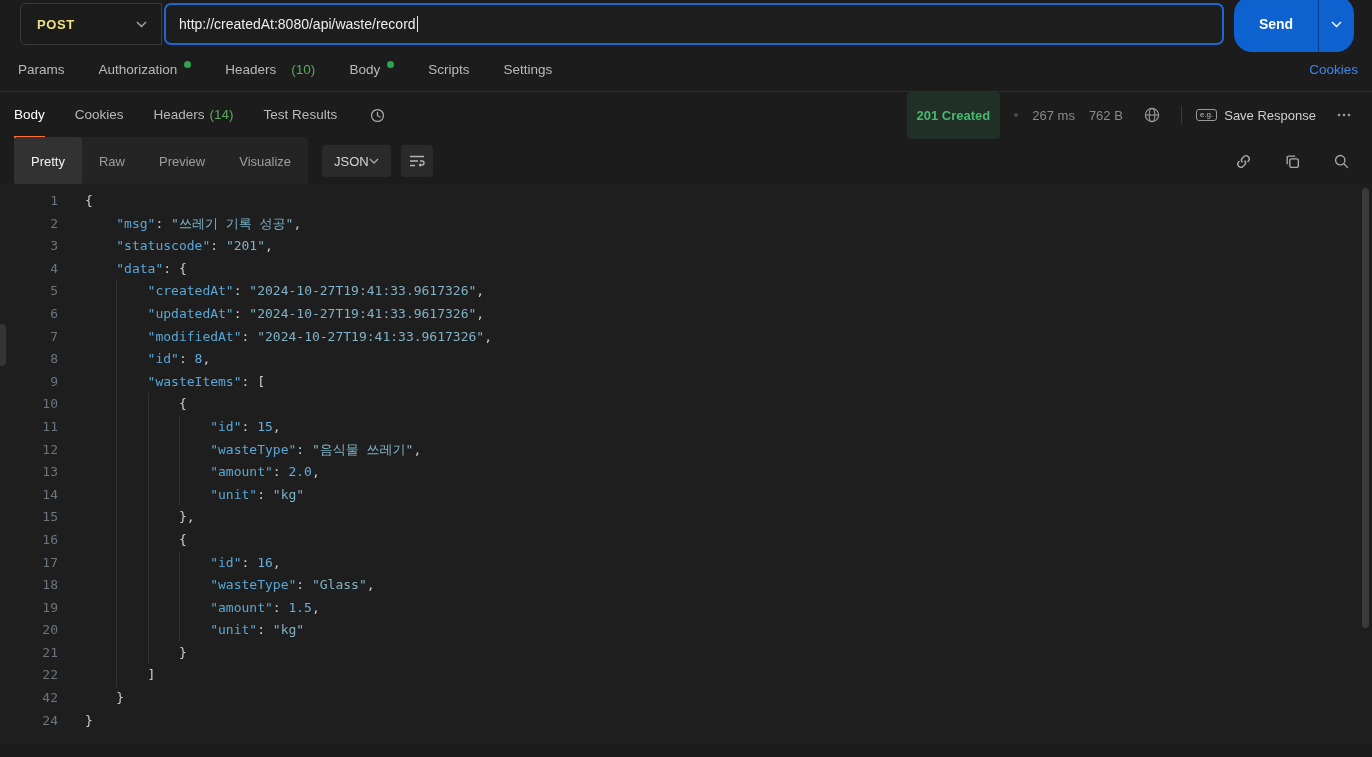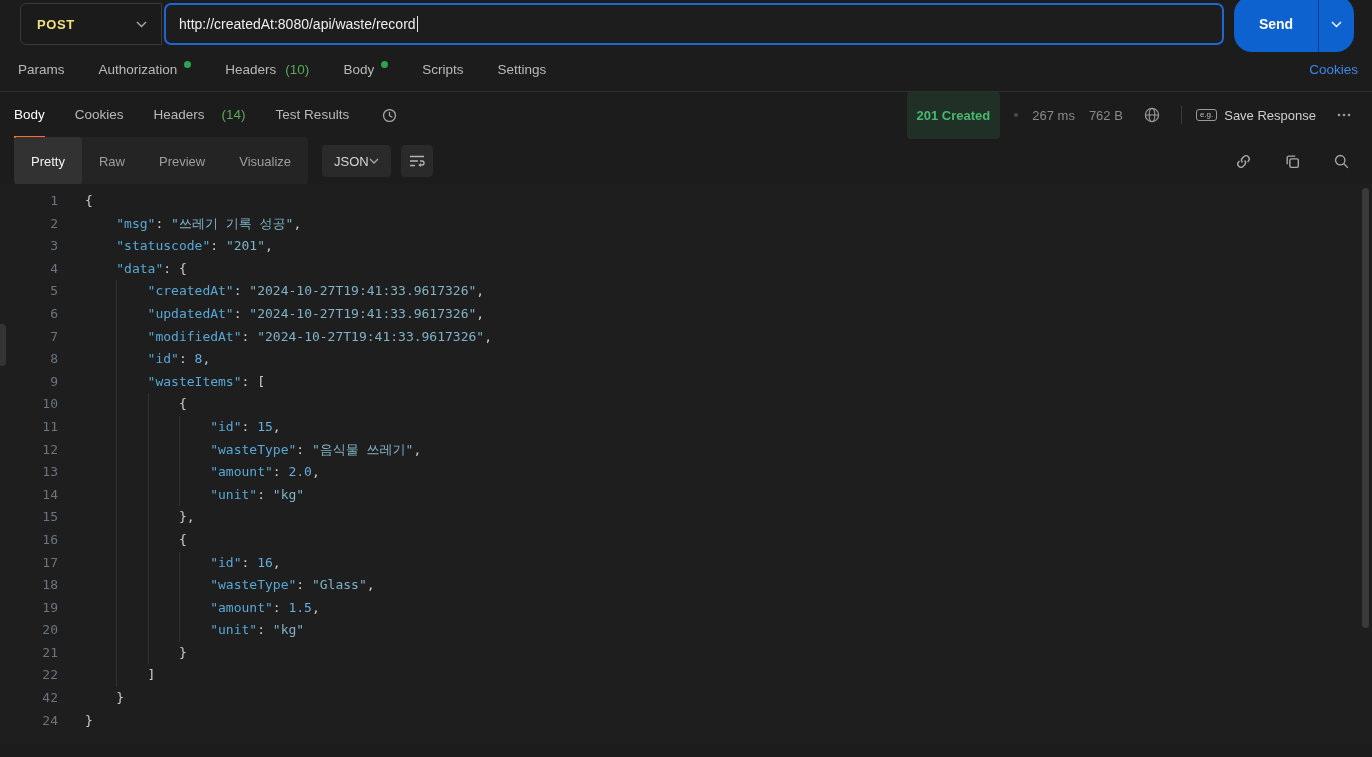--- a/index.html
+++ b/index.html
@@ -47,30 +47,30 @@
     display:flex;align-items:center;padding:0 13px;font-size:14px;color:#ededed;cursor:text;overflow:hidden;
   }
   .caret{width:1px;height:16px;background:#e8e8e8;margin-left:1px;flex:none}
   .send-split{display:flex;height:56px;border-radius:18px;overflow:hidden;flex:none}
   .send-btn{background:var(--send_blue);color:#fff;border:none;width:84px;font-size:14px;font-weight:600;cursor:pointer;font-family:inherit}
   .send-caret-btn{background:var(--send_blue);border:none;border-left:1px solid rgba(0,0,0,.35);width:36px;display:flex;align-items:center;justify-content:center;cursor:pointer;color:#fff}
 
   
   .req-tabs{display:flex;align-items:center;height:44px;padding:0 14px 0 18px;gap:34px;border-bottom:1px solid var(--border)}
   .rtab{display:flex;align-items:center;color:#b9b9b9;cursor:pointer;font-size:13.5px}
-  .rtab .count{color:var(--count_green);margin-left:9px}
+  .rtab .count{color:var(--count_green);margin-left:15px}
   .gdot{width:7px;height:7px;border-radius:50%;background:var(--dot_green);margin-left:7px;transform:translateY(-5px)}
   .cookies-link{margin-left:auto;color:var(--link_blue);cursor:pointer;font-size:13.5px}
 
   
   .resp-header{display:flex;align-items:stretch;height:46px;padding:0 14px 0 14px}
   .resp-tabs{display:flex;align-items:stretch;gap:30px}
   .resp-tab{display:flex;align-items:center;color:#b9b9b9;cursor:pointer;font-size:13.5px;border-bottom:2px solid transparent}
   .resp-tab.active{color:#fff;border-bottom-color:var(--accent)}
-  .resp-tab .count{color:var(--count_green);margin-left:17px}
+  .resp-tab .count{color:var(--count_green);margin-left:5px}
   .hist-btn{display:flex;align-items:center;margin-left:26px;cursor:pointer;background:none;border:none;color:var(--muted)}
   .resp-meta{display:flex;align-items:center;gap:14px;margin-left:auto}
   .status-pill{color:var(--success);background:rgba(73,184,111,.13);padding:16px 10px;border-radius:4px;font-weight:600;font-size:13px}
   .sep-dot{width:4px;height:4px;border-radius:50%;background:#4a4a4a}
   .meta-txt{color:var(--muted2);font-size:13px}
   .vdivider{width:1px;height:18px;background:#3a3a3a}
   .save-response{display:flex;align-items:center;gap:7px;color:#cfcfcf;cursor:pointer;font-size:13px}
   .eg-box{border:1px solid #9a9a9a;border-radius:3px;color:#bdbdbd;font-size:8px;padding:1px 3px;line-height:1}
   .more-btn{background:none;border:none;color:#9a9a9a;cursor:pointer;display:flex;align-items:center}
 

